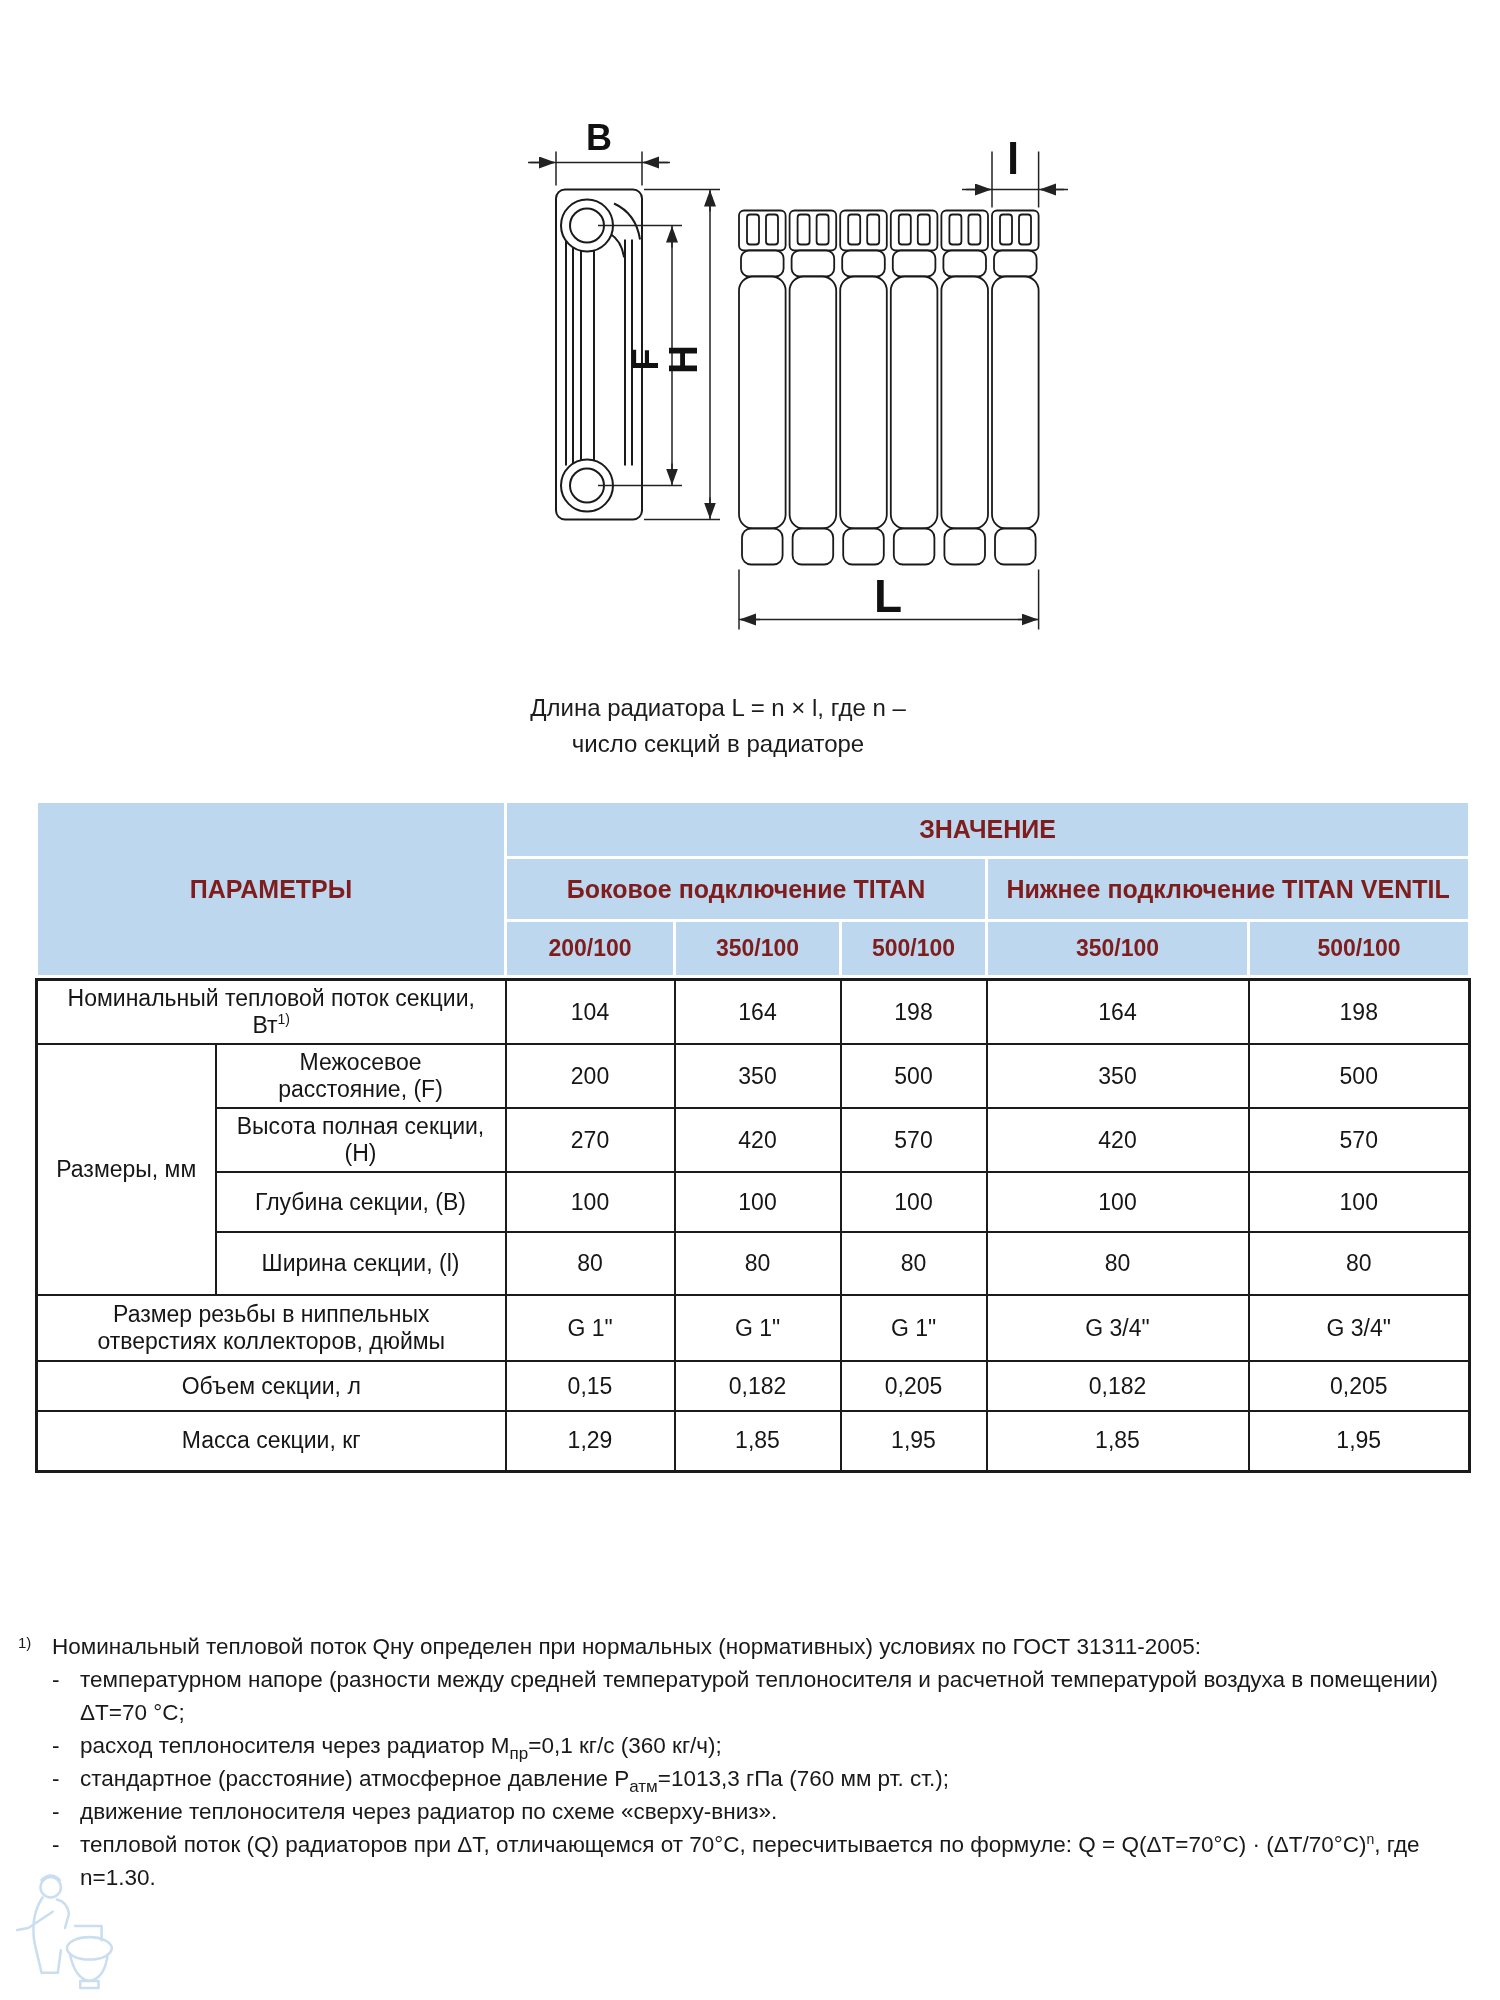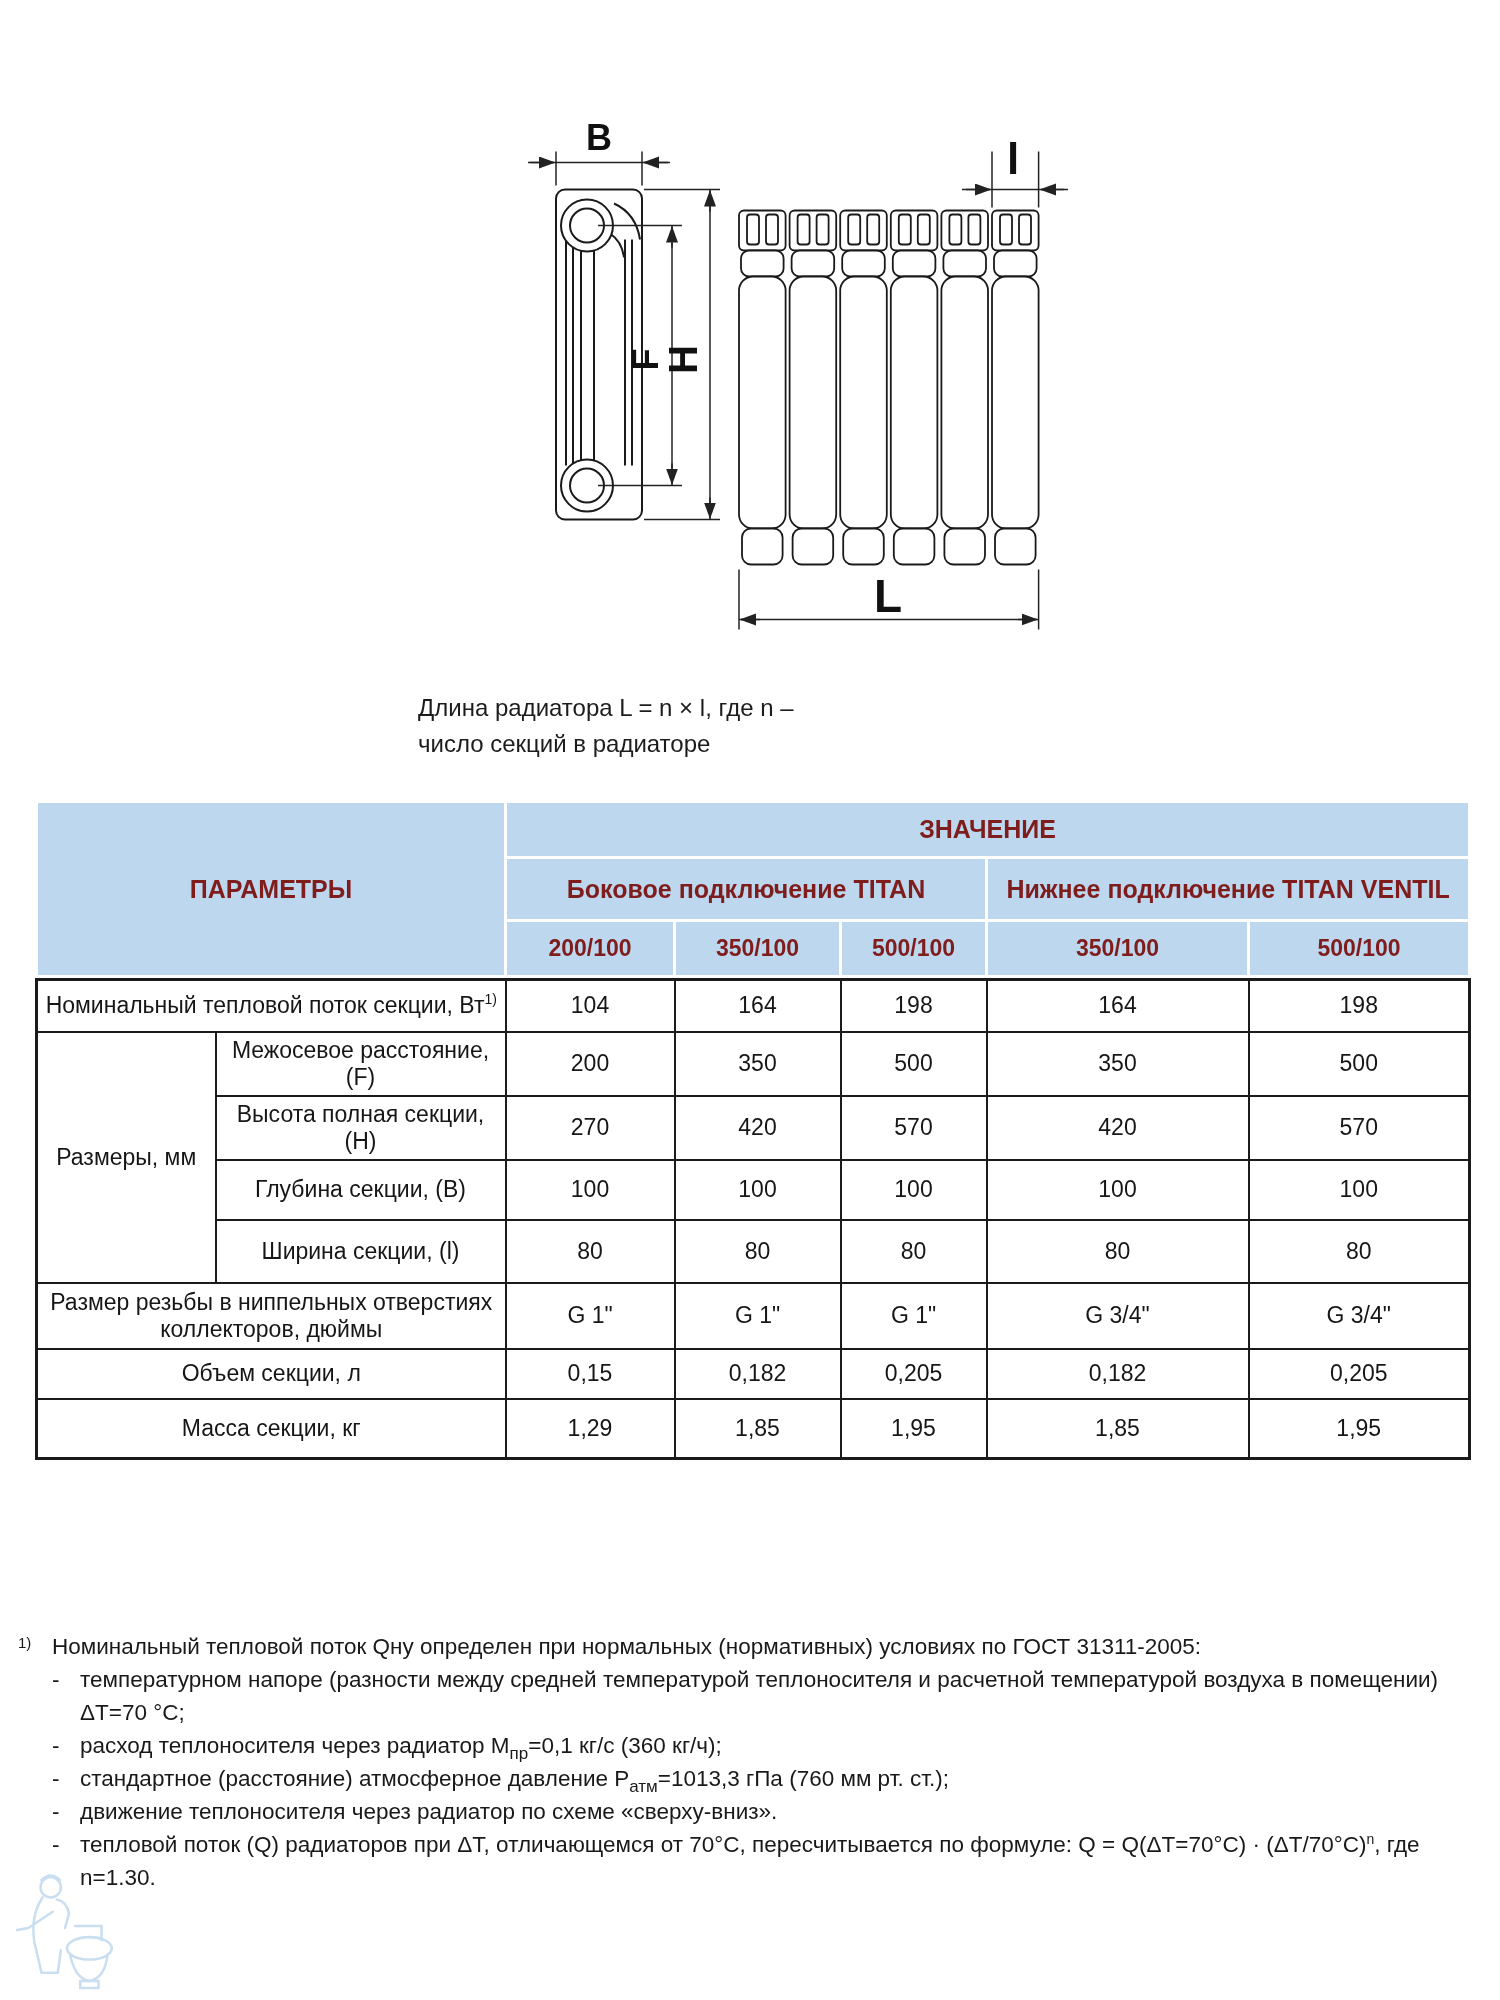--- a/index.html
+++ b/index.html
@@ -5,30 +5,30 @@
   *{box-sizing:border-box;margin:0;padding:0}
   html,body{background:#fff}
   body{width:1500px;height:2000px;position:relative;font-family:"Liberation Sans",sans-serif;color:var(--text,#1f1f1f)}
   .page{position:absolute;inset:0;overflow:hidden}
 
   
   .drawing{position:absolute;left:400px;top:105px;width:700px;height:565px}
   .drawing text{font-family:"Liberation Sans",sans-serif;font-weight:bold;fill:#111}
 
   
-  .caption{position:absolute;left:418px;top:690px;width:600px;font-size:24px;line-height:36px;color:#1c1c1c}
+  .caption{position:absolute;left:418px;top:690px;width:600px;text-align:center;font-size:24px;line-height:36px;color:#1c1c1c}
 
   
   .tblwrap{position:absolute;left:35px;top:800px;width:1433px}
   table{border-collapse:collapse;table-layout:fixed;width:1433px}
   .hdr td{background:var(--header-bg,#bdd7ee);border:3px solid #fff;font-weight:bold;text-align:center;vertical-align:middle;font-size:25px;color:#7f1d1d}
   .hdr td.model{font-size:23px}
   .bdy{border:3px solid var(--border-dark,#1b1b1b)}
   .bdy td{border:2px solid var(--border-dark,#1b1b1b);background:#fff;text-align:center;vertical-align:middle;font-size:23px;padding:4px 7px;color:#161616}
-  .bdy td.lbl{padding:4px 4px}
+  .bdy td.lbl{padding:4px 16px}
   sup.fnref{font-size:14px;vertical-align:super;line-height:0}
 
   
   .fns{position:absolute;left:18px;top:1630px;width:1474px;font-size:22.5px;line-height:33px;color:#191919}
   .fn-intro{position:relative;padding-left:34px}
   .fn-marker{position:absolute;left:0;top:-4px;font-size:15px}
   .fn-item{display:flex;padding-left:34px}
   .fn-dash{width:28px;flex:none}
   .fn-text sub{font-size:17px;vertical-align:-6px;line-height:0}
   .fn-text sup{font-size:14px;vertical-align:super;line-height:0}

